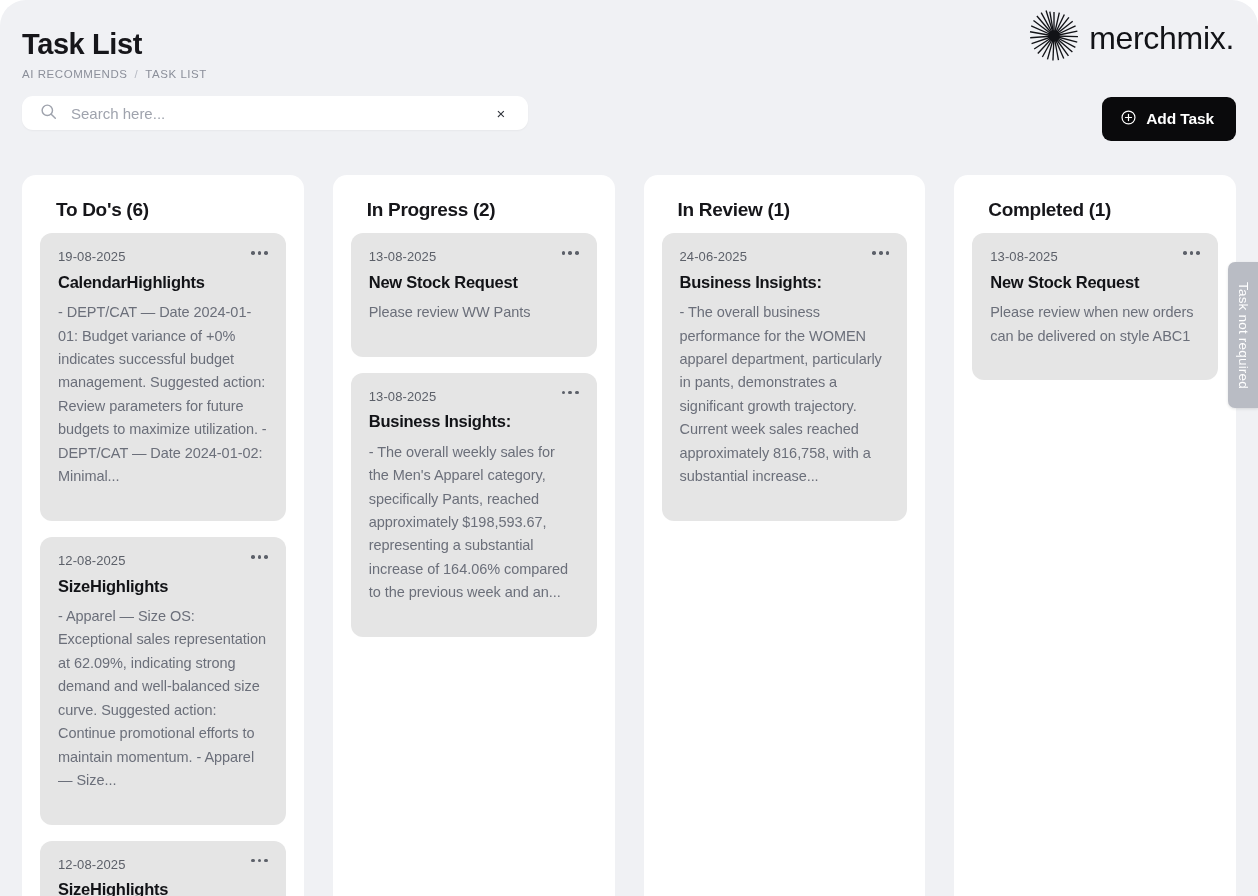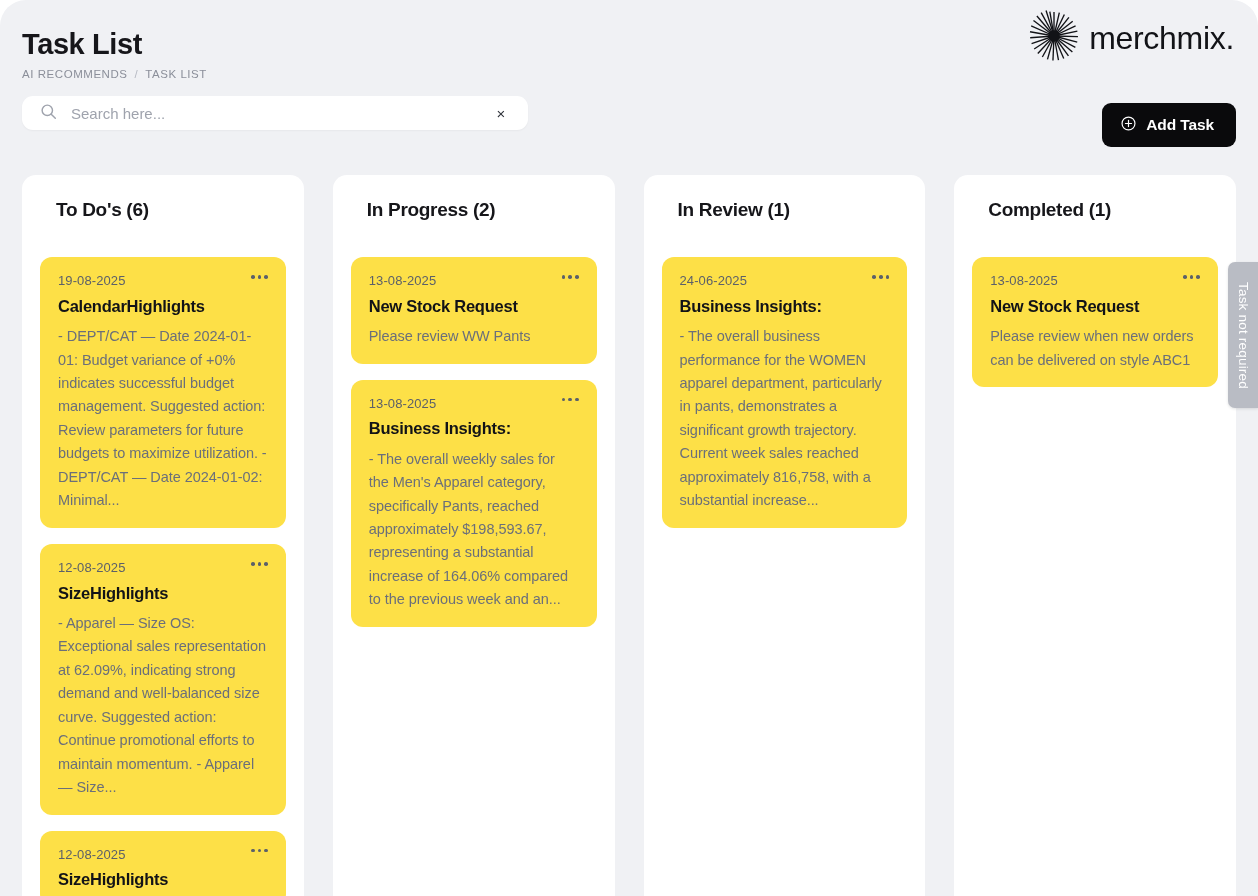--- a/index.html
+++ b/index.html
@@ -102,21 +102,21 @@
     font-size: 32px;
     font-weight: 400;
     letter-spacing: -0.3px;
     color: #121317;
   }
 
   
   .add-task-btn {
     position: absolute;
     right: 22px;
-    top: 103px;
+    top: 97px;
     height: 44px;
     padding: 0 22px 0 18px;
     background: #0a0a0c;
     color: #ffffff;
     border: none;
     border-radius: 9px;
     font-family: inherit;
     font-size: 15.5px;
     font-weight: 700;
     letter-spacing: -0.1px;
@@ -143,28 +143,28 @@
     border-radius: 14px 14px 0 0;
     padding: 18px 18px 0 18px;
     overflow: hidden;
     position: relative;
   }
   .column-title {
     font-size: 19px;
     font-weight: 700;
     letter-spacing: -0.3px;
     color: #16161a;
-    margin: 6px 0 36px 16px;
+    margin: 6px 0 12px 16px;
   }
   .cards { display: flex; flex-direction: column; gap: 16px; }
 
   .card {
-    background: #fde047;
+    background: #e5e5e5;
     border-radius: 12px;
-    padding: 16px 18px 15px 18px;
+    padding: 16px 18px 32px 18px;
     position: relative;
   }
   .card-top {
     display: flex;
     align-items: flex-start;
     justify-content: space-between;
     gap: 8px;
   }
   .card-date {
     font-size: 13px;

